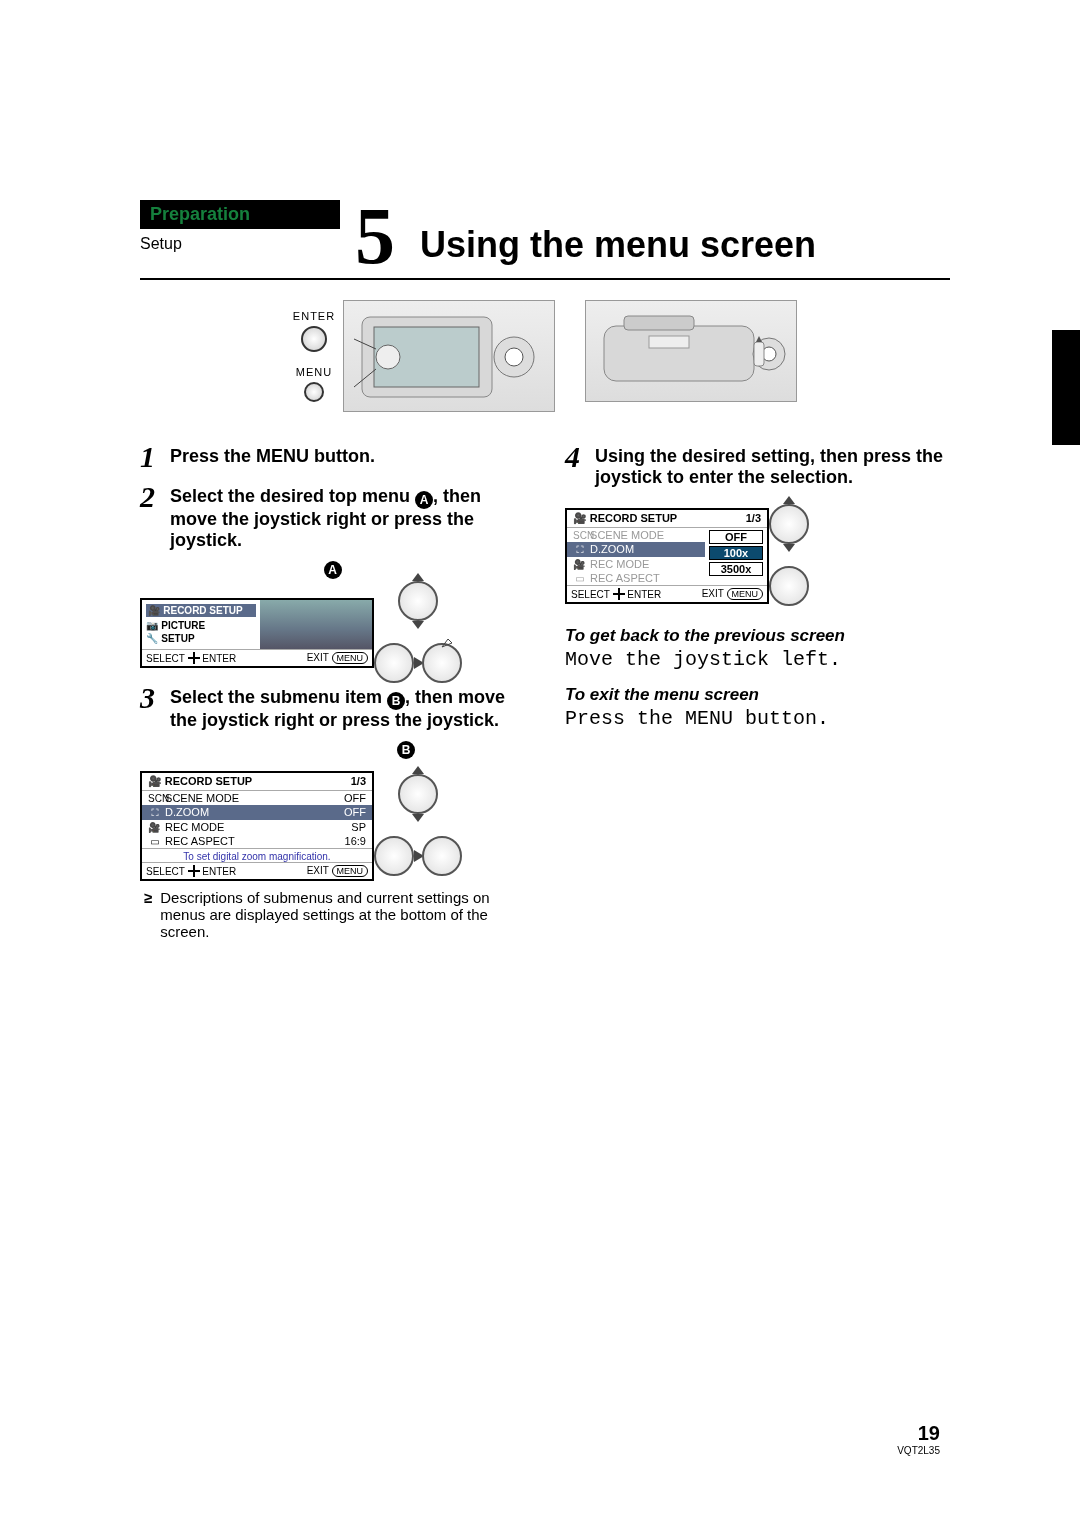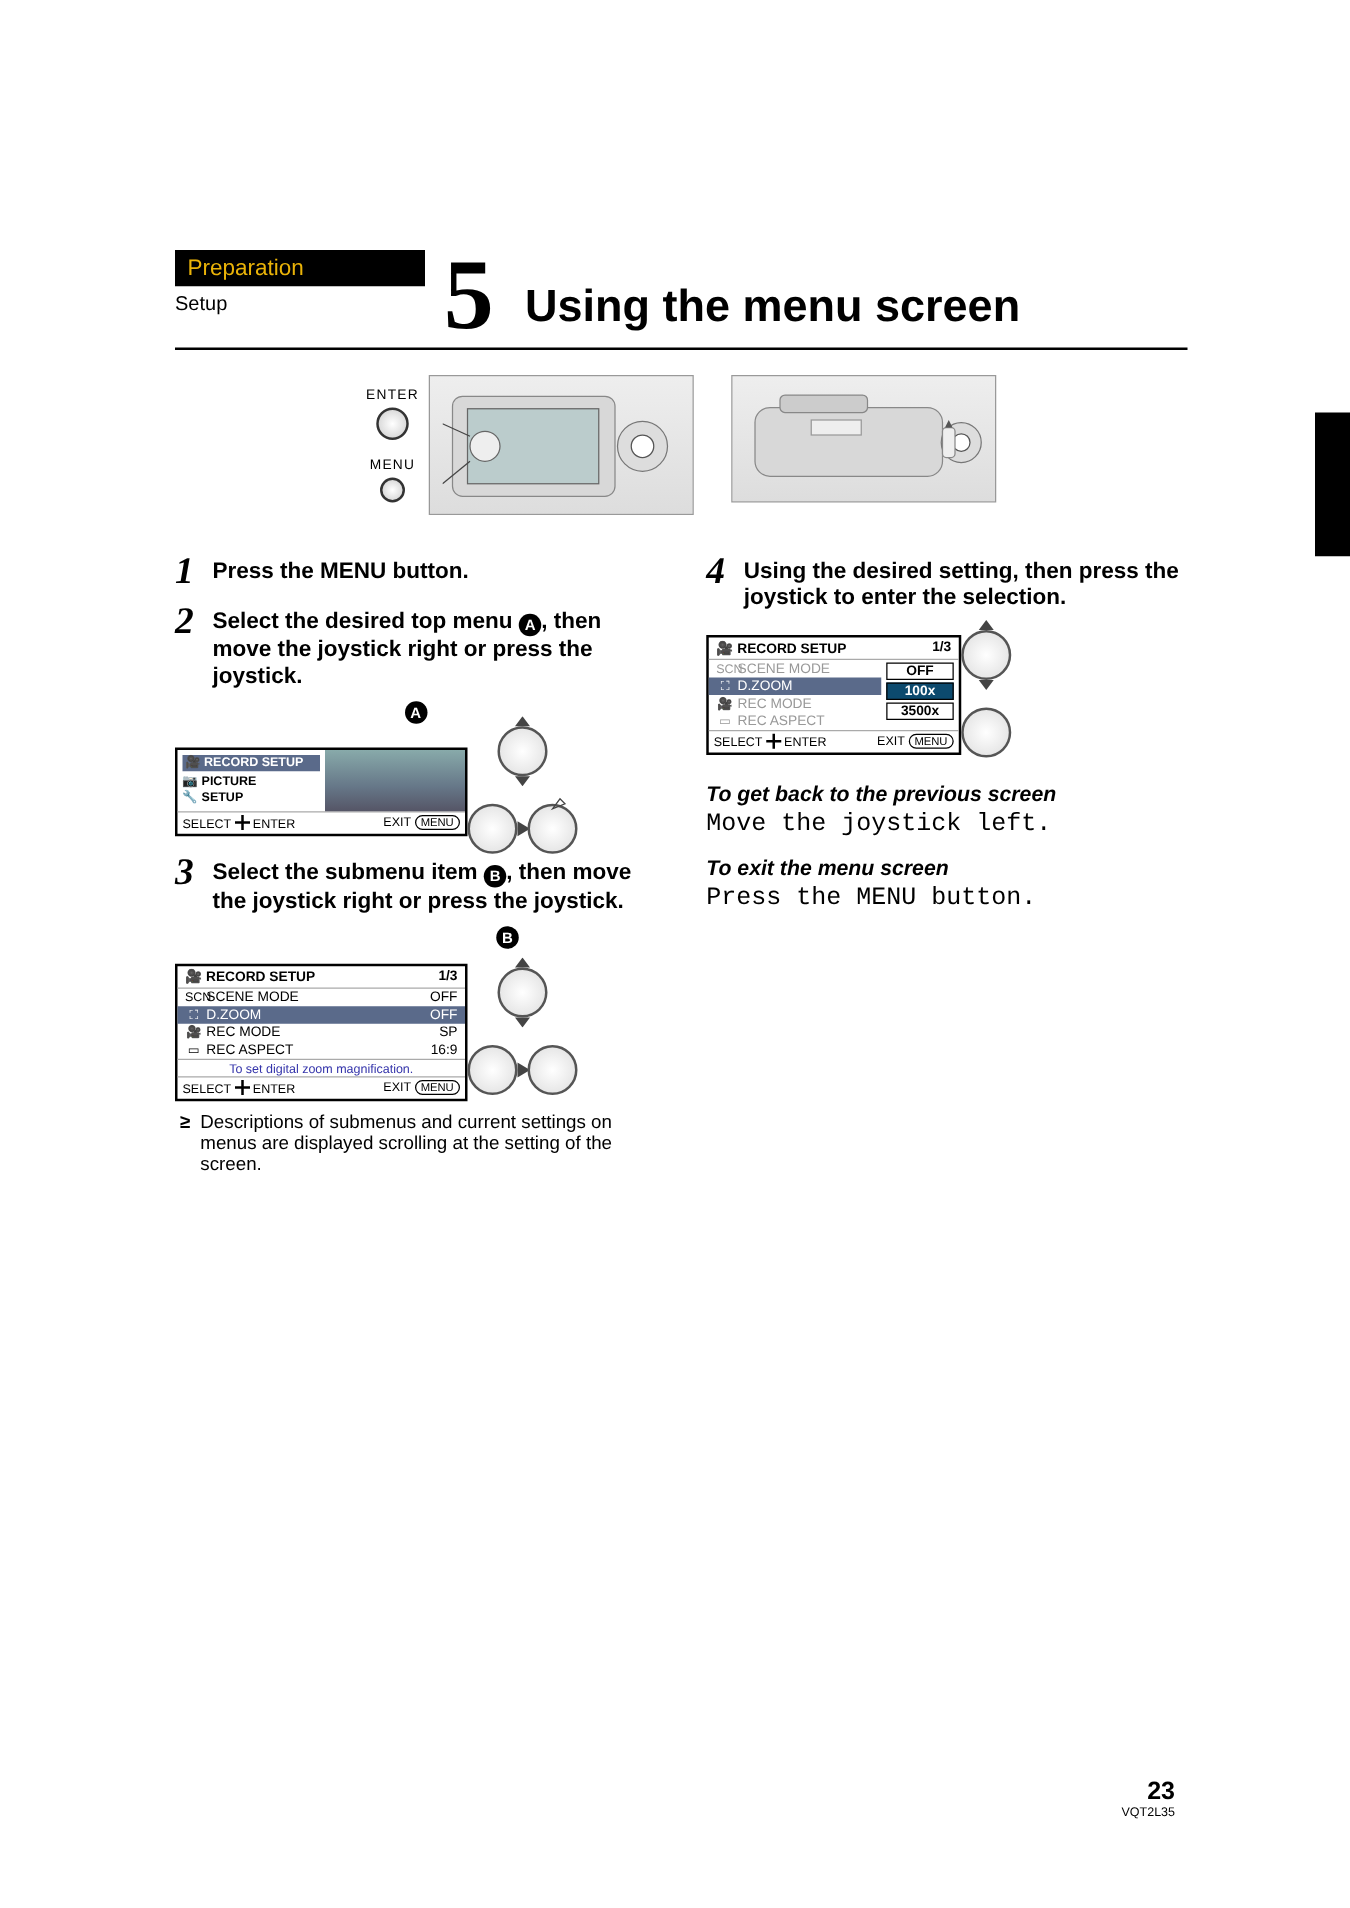--- a/index.html
+++ b/index.html
@@ -19,24 +19,24 @@
   }
   .header-row {
     display: flex;
     align-items: flex-start;
   }
   .left-header {
     width: 200px;
   }
   .prep-bar {
     background: #000;
-    color: #eab308;
+    color: #15803d;
     font-size: 18px;
     padding: 4px 10px;
-    font-weight: normal;
+    font-weight: bold;
   }
   .setup-label {
     font-size: 16px;
     margin-top: 6px;
   }
   .big-num-box {
     width: 70px;
     text-align: center;
   }
   .big-num {
@@ -418,21 +418,21 @@
                   <polygon points="12,18 2,12 2,24" fill="#444"></polygon>
                 </svg>
             </div>
             <div class="joy"></div>
           </div>
         </div>
       </div>
 
       <div class="bullet-note">
         <span class="bullet-dot">≥</span>
-        <span>Descriptions of submenus and current settings on menus are displayed scrolling at the setting of the screen.</span>
+        <span>Descriptions of submenus and current settings on menus are displayed settings at the bottom of the screen.</span>
       </div>
     </div>
 
     <div class="col">
 
       <div class="step">
         <div class="step-num">4</div>
         <div class="step-text">Using the desired setting, then press the joystick to enter the selection.</div>
       </div>
 
@@ -483,16 +483,16 @@
 
       <div class="sub-em">To get back to the previous screen</div>
       <div class="sub-body">Move the joystick left.</div>
 
       <div class="sub-em">To exit the menu screen</div>
       <div class="sub-body">Press the MENU button.</div>
     </div>
   </div>
 
   <div class="page-num">
-    <div class="pn">23</div>
+    <div class="pn">19</div>
     <div class="doc">VQT2L35</div>
   </div>
 </div>
 
 </body></html>

